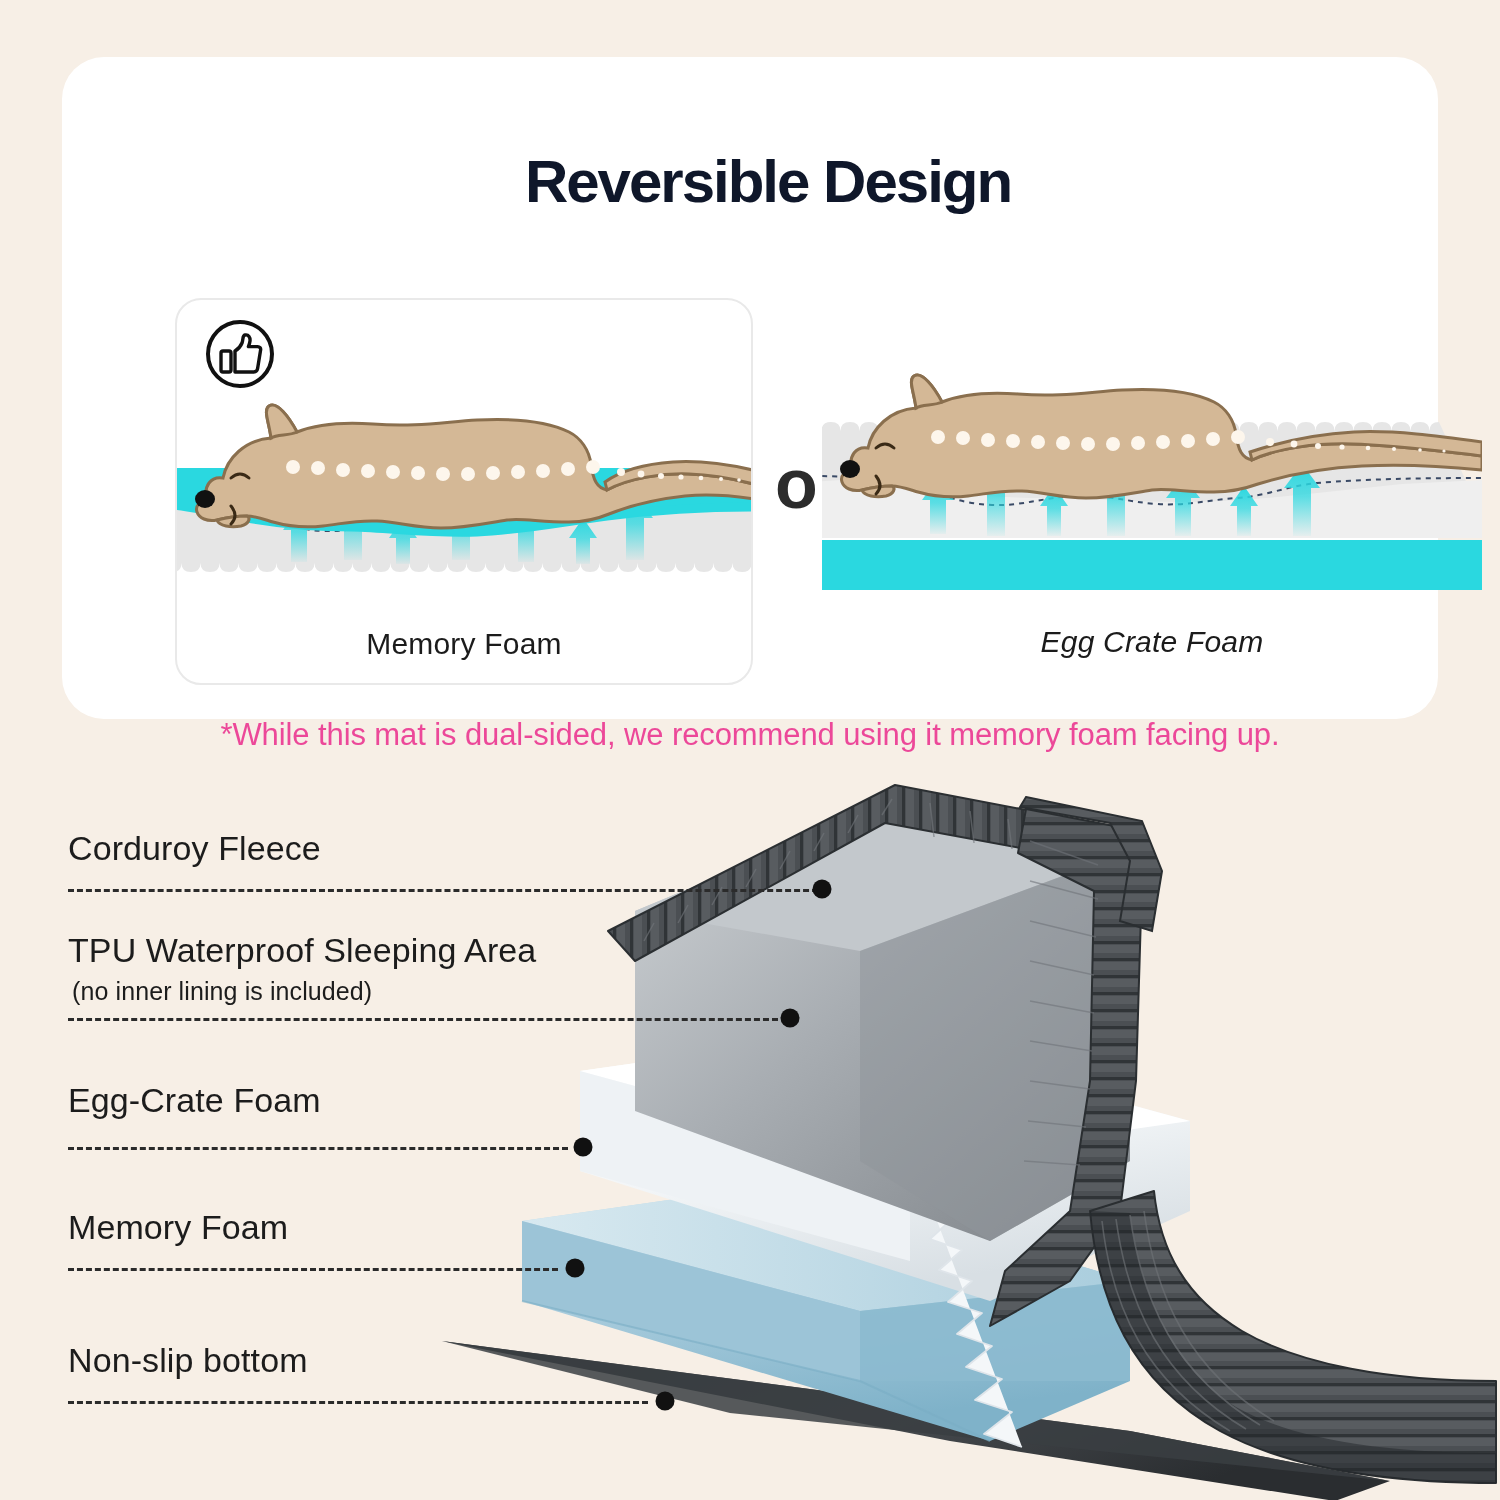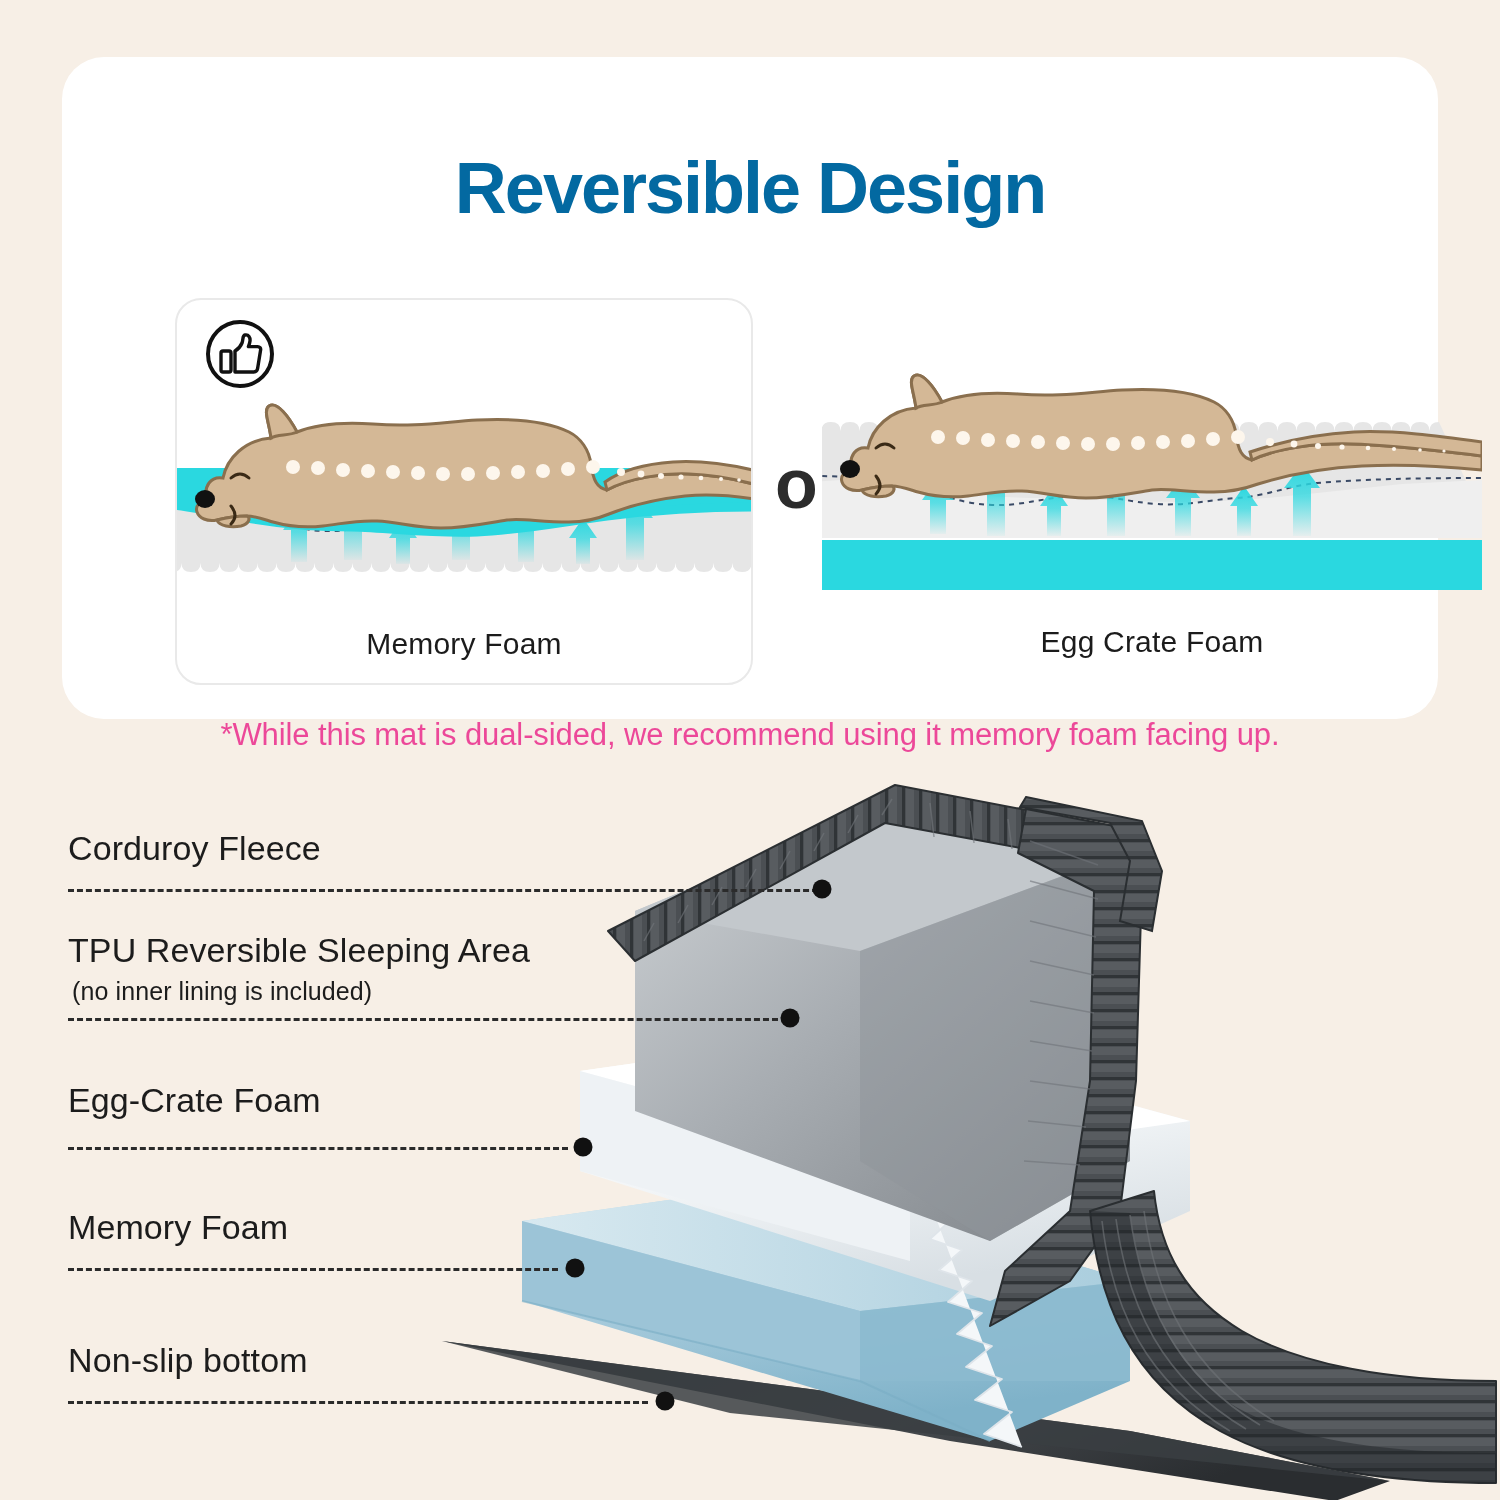--- a/index.html
+++ b/index.html
@@ -13,40 +13,41 @@
   .stage{position:absolute;inset:0;}
 
   
   .card{
     position:absolute;
     left:62px;top:57px;width:1376px;height:662px;
     background:#ffffff;
     border-radius:42px;
   }
   .title{
-    position:absolute;left:0;top:95px;width:100%;
+    position:absolute;left:18px;top:95px;width:100%;
     text-align:center;
-    font-size:72px;
+    font-size:60px;
     font-weight:700;
     letter-spacing:-2px;
-    color:#0369a1;
+    color:#0f172a;
     line-height:1;
   }
 
   
   .panel-left{
     position:absolute;left:113px;top:241px;width:574px;height:383px;
     background:#ffffff;
     border:2px solid #e9e9e9;
     border-radius:26px;
     overflow:hidden;
   }
   .panel-right{
     position:absolute;left:760px;top:241px;width:660px;height:383px;
     overflow:hidden;
+    font-style:italic;
   }
   .panel-caption{
     position:absolute;bottom:22px;left:0;width:100%;
     text-align:center;
     font-size:30px;
     color:#1b1b1b;
     letter-spacing:.2px;
   }
 
   
@@ -485,21 +486,21 @@
             <path d="M540 70 L544 102"></path>
           <path d="M578 78 L582 108"></path>
         </g>
       </g>
     </svg>
 
     <div class="lbl" style="left:68px;top:88px;">Corduroy Fleece</div>
     <div class="leader" style="left:68px;top:148px;width:750px;"></div>
     <div class="dot" style="left:822px;top:148px;"></div>
 
-    <div class="lbl" style="left:68px;top:190px;">TPU Reversible Sleeping Area</div>
+    <div class="lbl" style="left:68px;top:190px;">TPU Waterproof Sleeping Area</div>
     <div class="lbl sub" style="left:72px;top:236px;text-align:center;">(no inner lining is included)</div>
     <div class="leader" style="left:68px;top:277px;width:710px;"></div>
     <div class="dot" style="left:790px;top:277px;"></div>
 
     <div class="lbl" style="left:68px;top:340px;">Egg-Crate Foam</div>
     <div class="leader" style="left:68px;top:406px;width:500px;"></div>
     <div class="dot" style="left:583px;top:406px;"></div>
 
     <div class="lbl" style="left:68px;top:467px;">Memory Foam</div>
     <div class="leader" style="left:68px;top:527px;width:490px;"></div>

